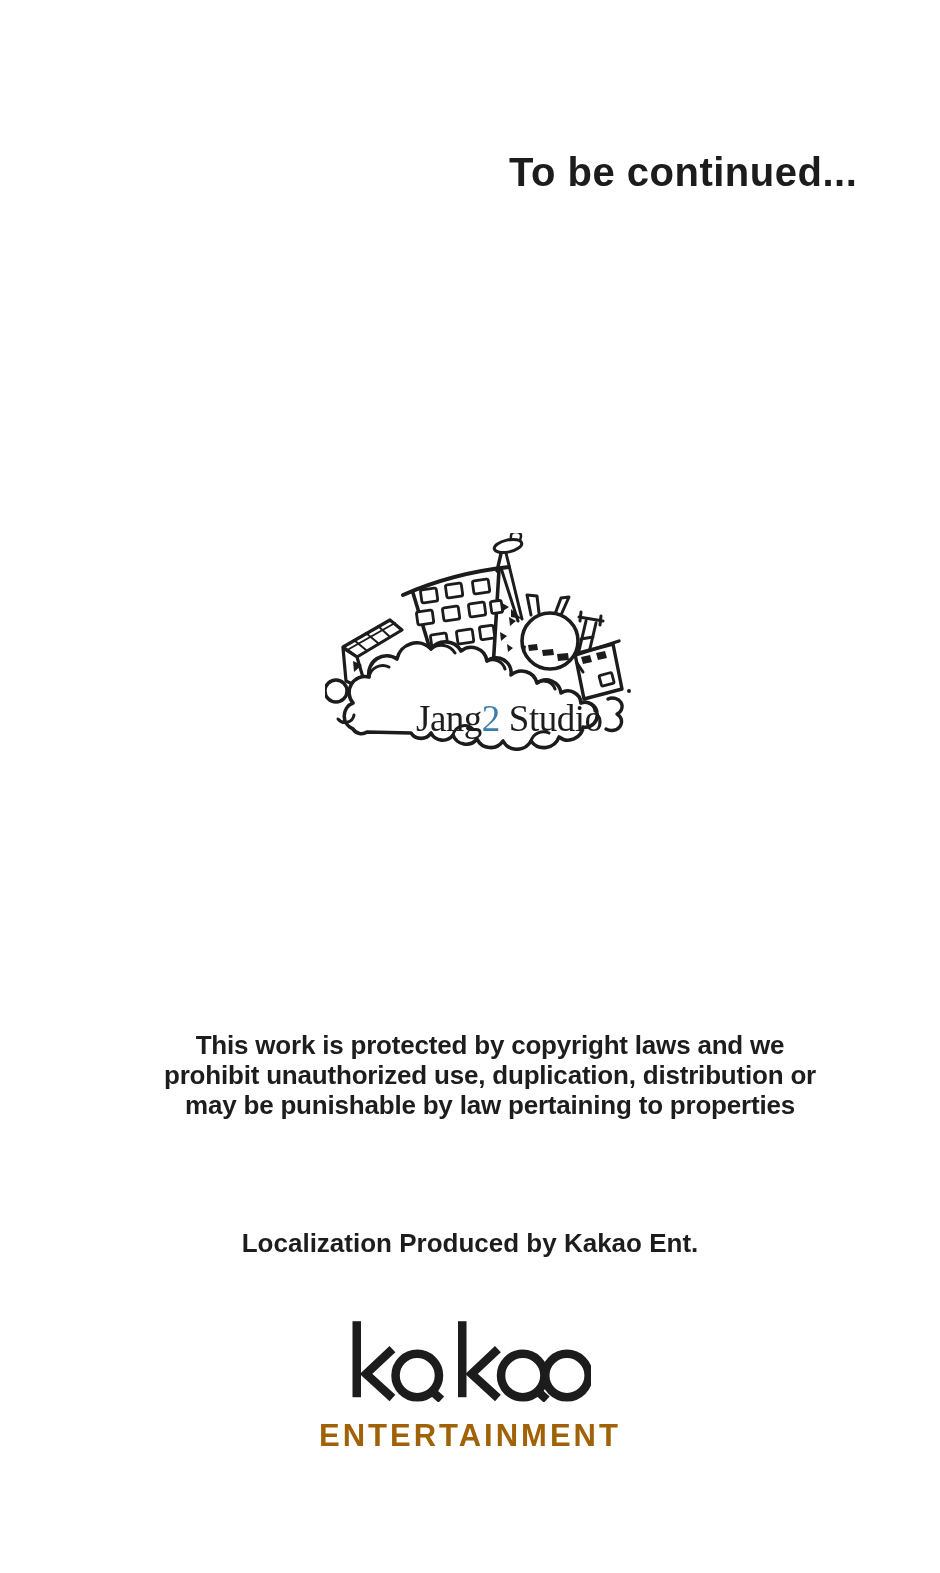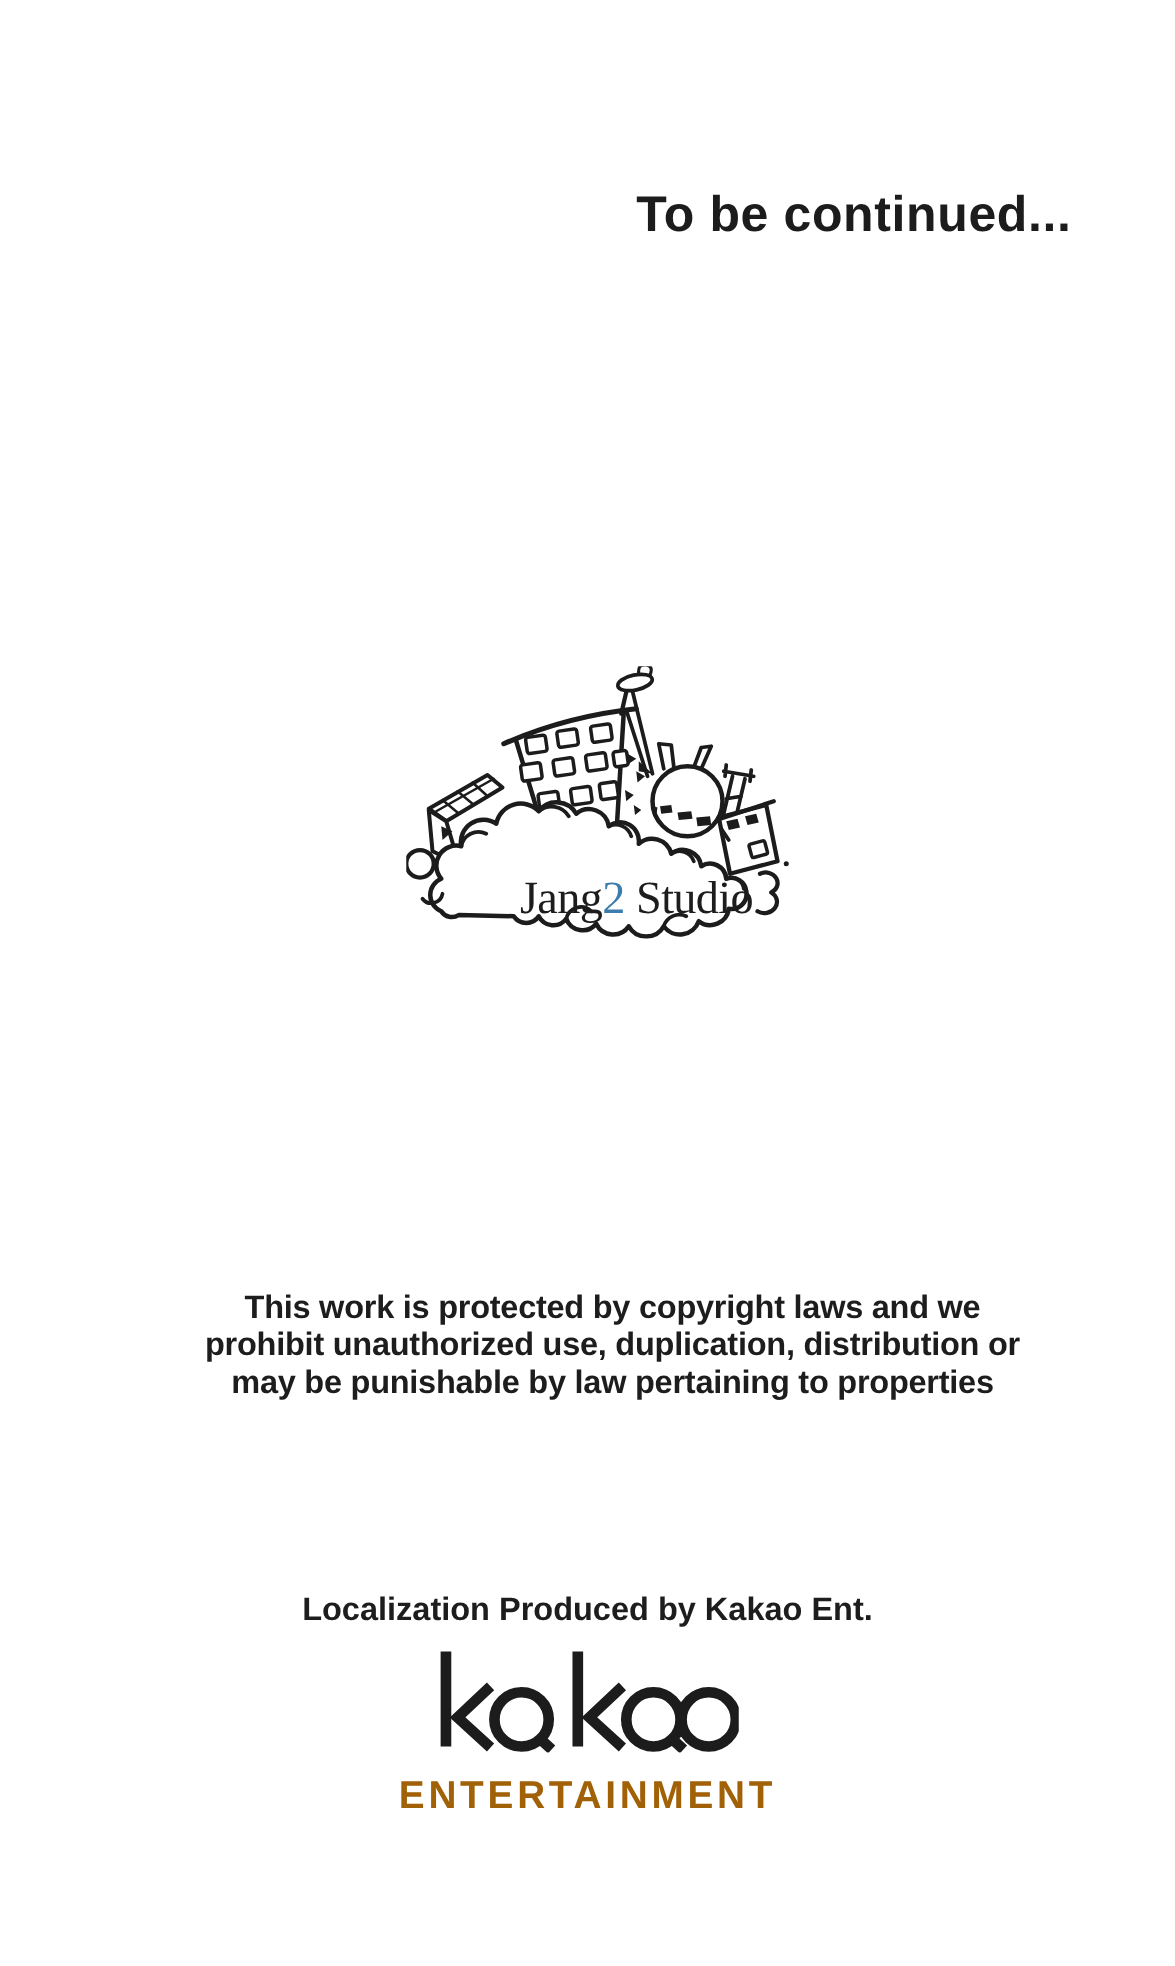--- a/index.html
+++ b/index.html
@@ -21,21 +21,21 @@
     font-size:37px; color:#1d1d1d; white-space:nowrap; letter-spacing:-0.5px;
   }
   .studio-name .accent { color:#3c7dab; }
   .studio-name .part2 { margin-left:9px; }
   .copyright-block {
     position:absolute; left:0; top:1030px; width:940px;
     text-align:center; font-size:26px; font-weight:bold;
     line-height:30px; color:#1d1d1d; letter-spacing:-0.2px;padding-left:20px;
   }
   .localization-line {
-    position:absolute; left:0; top:1272px; width:940px;
+    position:absolute; left:0; top:1228px; width:940px;
     text-align:center; font-size:26px; font-weight:bold; color:#1d1d1d;
   }
   .kakao-block { position:absolute; left:0; top:1318px; width:940px; text-align:center; }
   .kakao-block svg { display:block; margin:0 auto; }
   .kakao-ent {
     margin-top:16px; font-size:31px; font-weight:bold;
     letter-spacing:3px; color:#a16207;
   }
 </style>
 </head>

